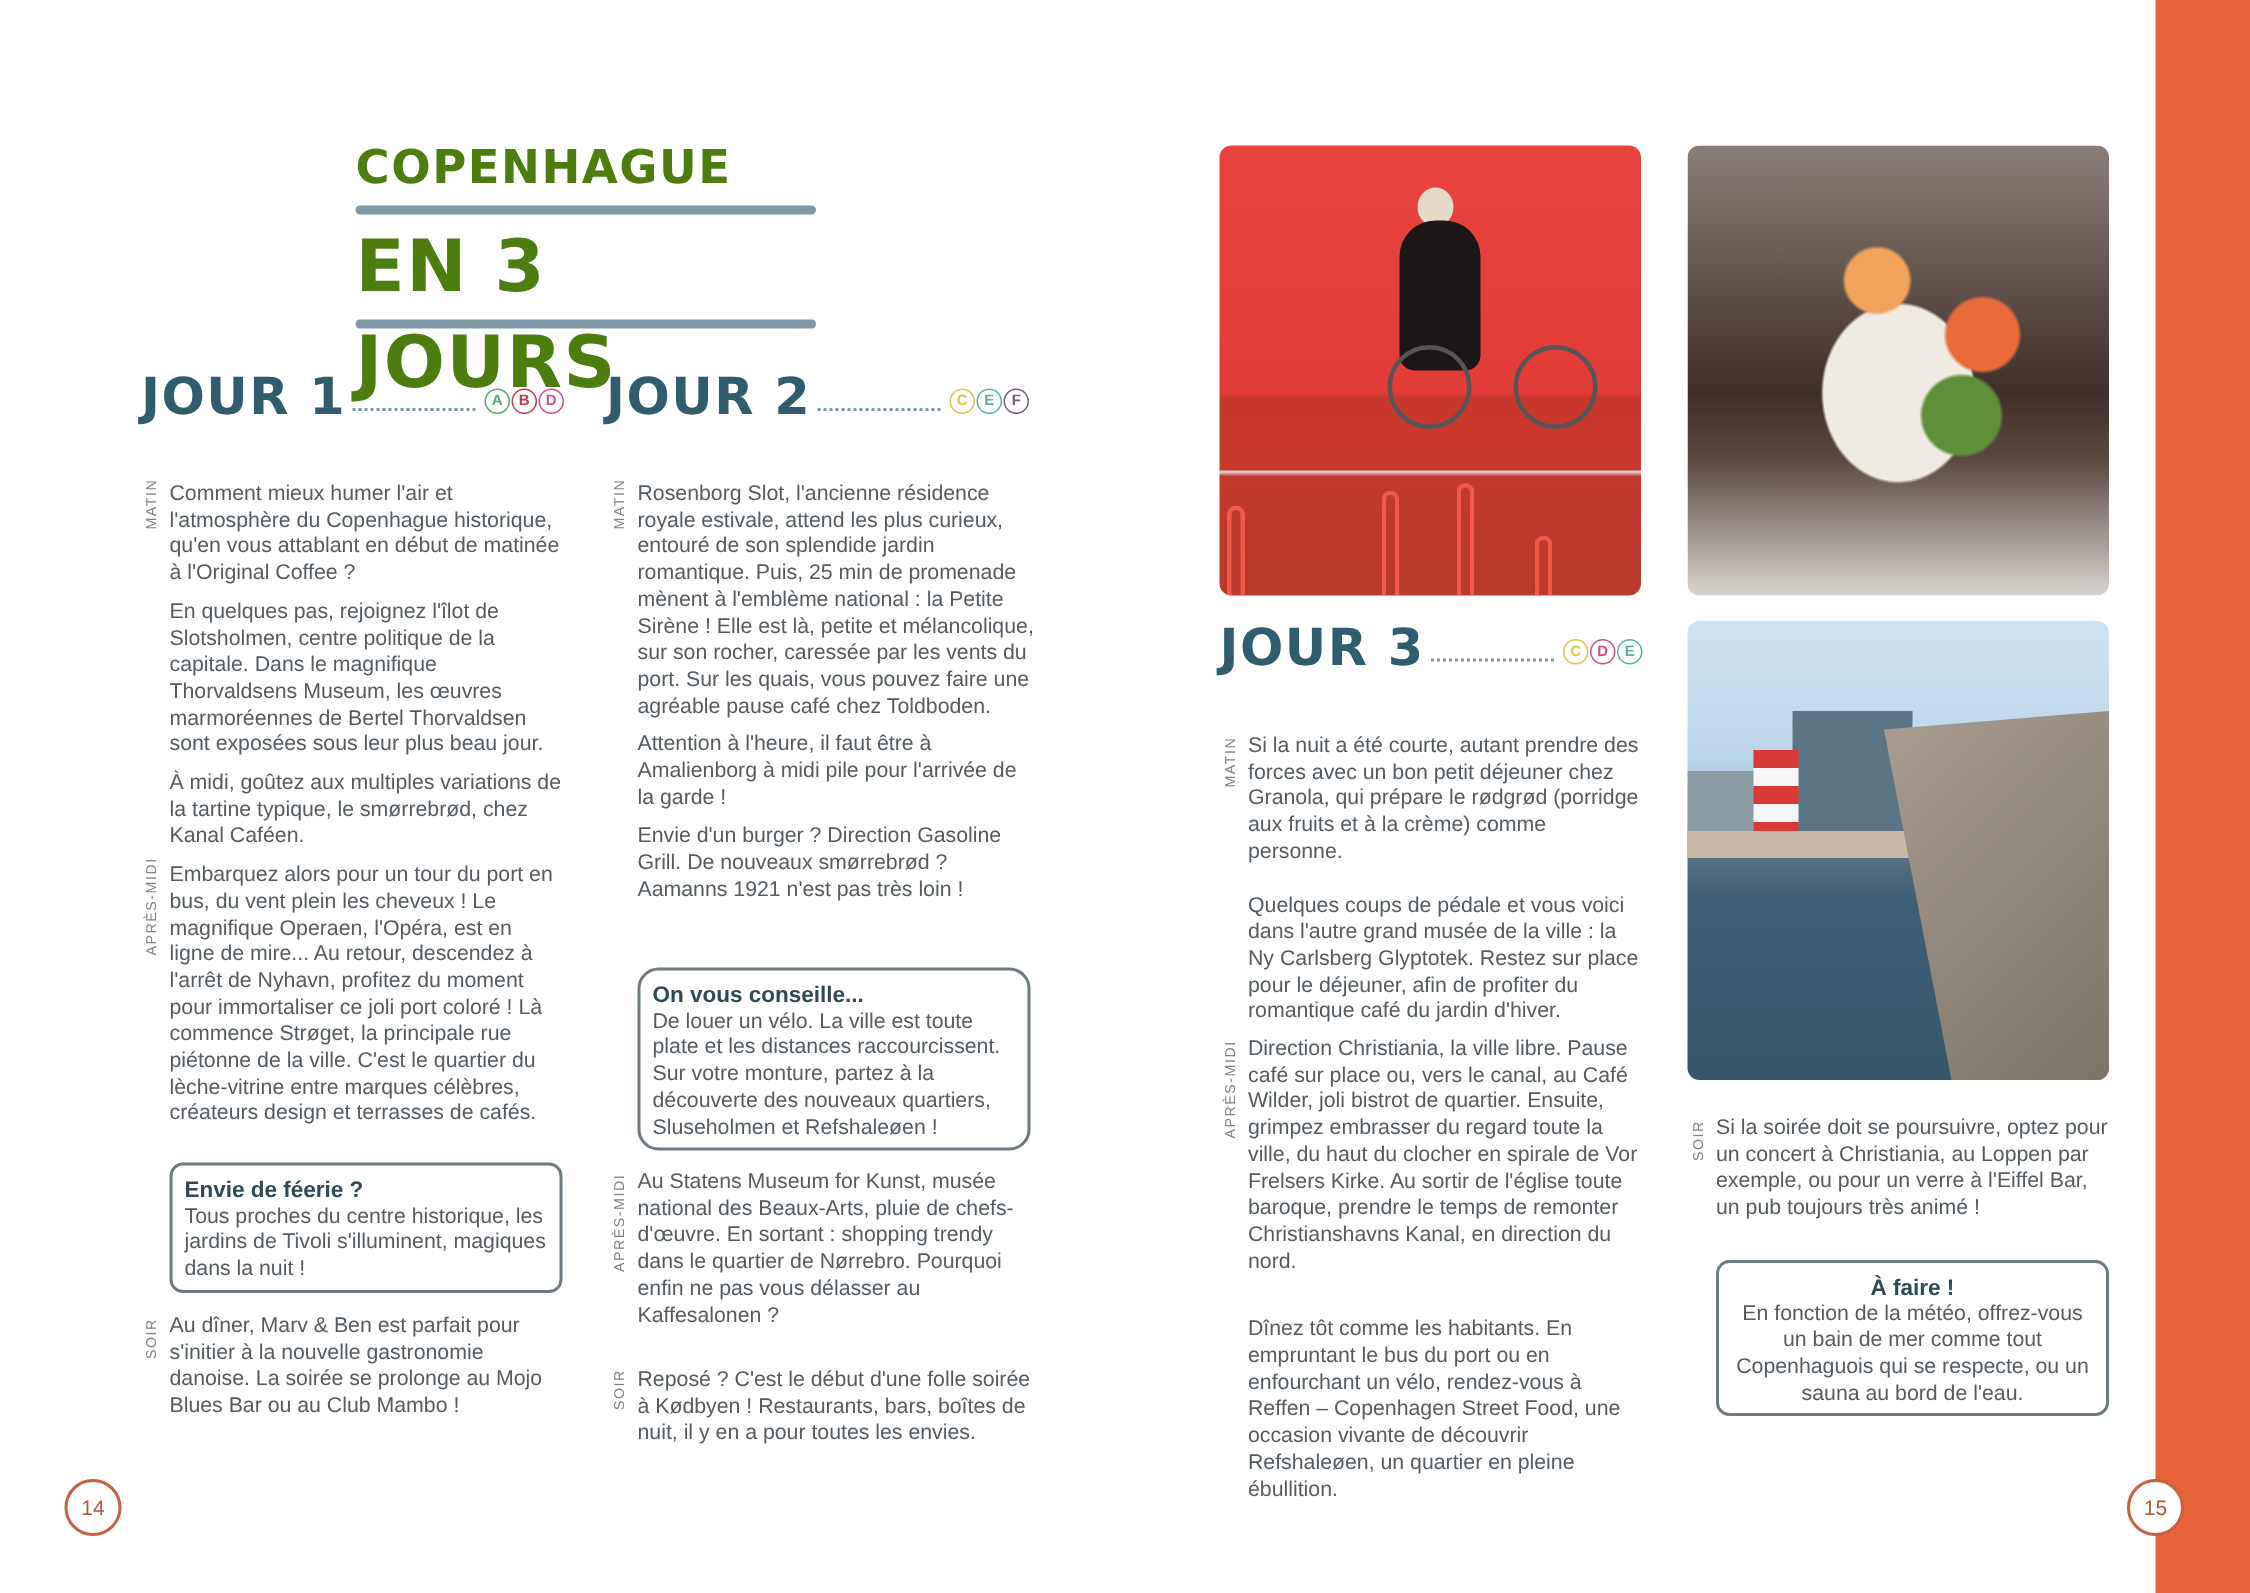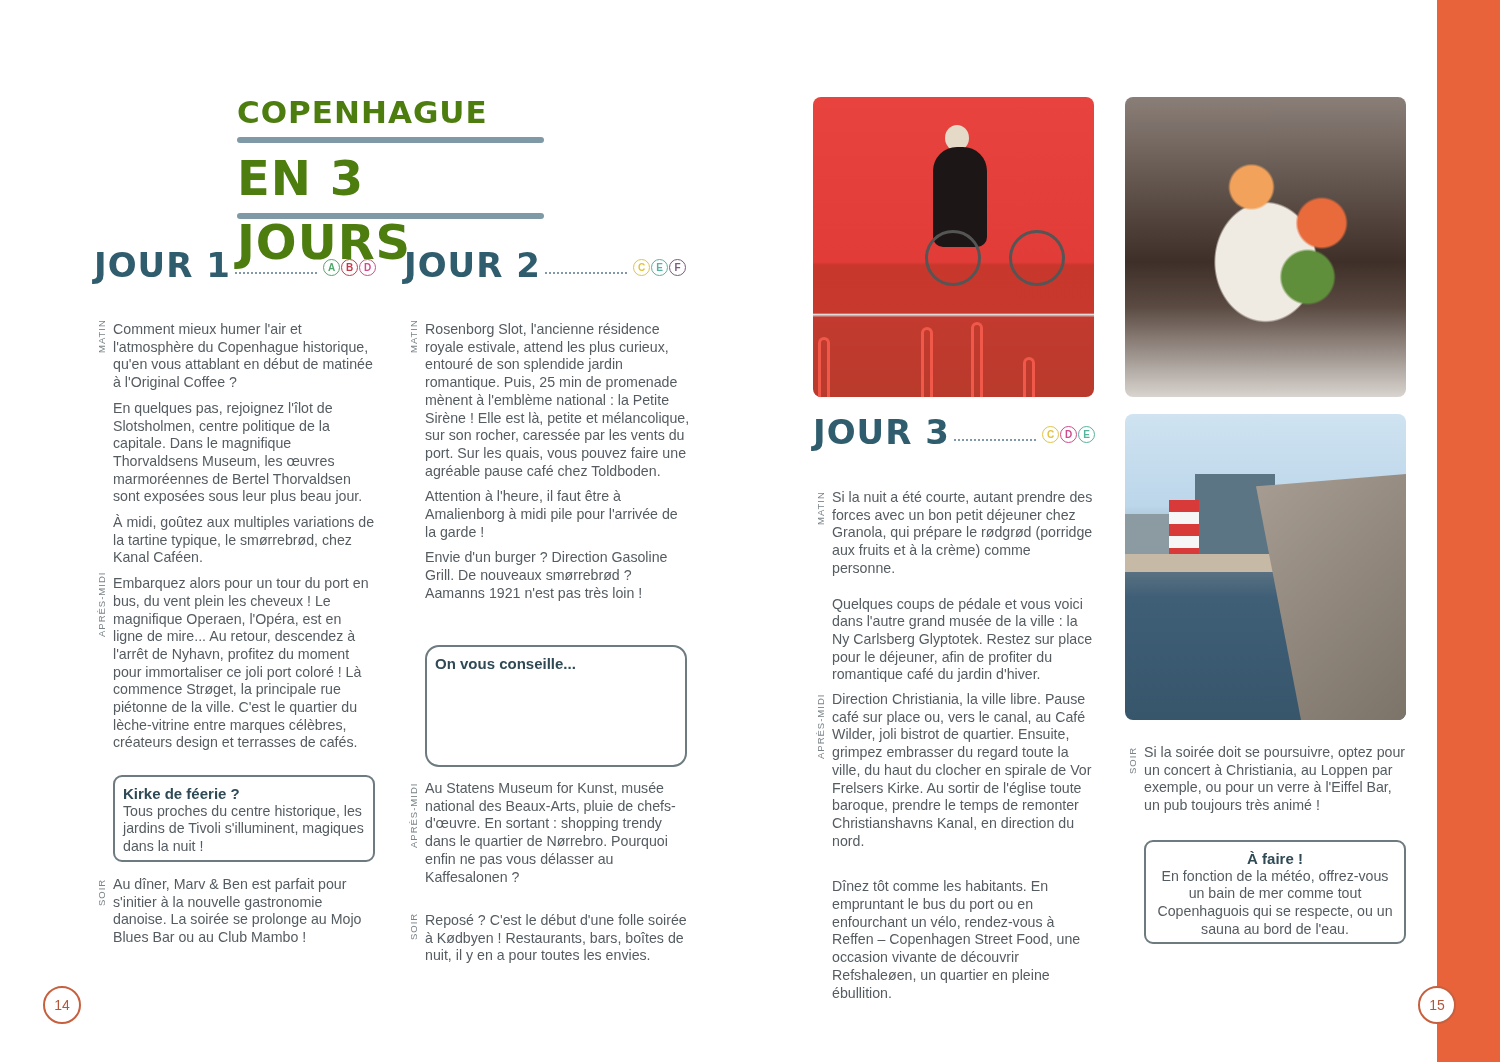--- a/index.html
+++ b/index.html
@@ -71,21 +71,21 @@
     <p class="p">En quelques pas, rejoignez l'îlot de Slotsholmen, centre politique de la capitale. Dans le magnifique Thorvaldsens Museum, les œuvres marmoréennes de Bertel Thorvaldsen sont exposées sous leur plus beau jour.</p>
     <p class="p">À midi, goûtez aux multiples variations de la tartine typique, le smørrebrød, chez Kanal Caféen.</p>
   </div>
   <div class="section">
     <span class="side-label" style="left:-20px; top:62px;">APRÈS-MIDI</span>
     <p class="p">Embarquez alors pour un tour du port en bus, du vent plein les cheveux ! Le magnifique Operaen, l'Opéra, est en ligne de mire... Au retour, descendez à l'arrêt de Nyhavn, profitez du moment pour immortaliser ce joli port coloré ! Là commence Strøget, la principale rue piétonne de la ville. C'est le quartier du lèche-vitrine entre marques célèbres, créateurs design et terrasses de cafés.</p>
   </div>
 </div>
 
 <div class="tipbox" style="left:113px; top:775px; width:262px; height:87px;">
-  <div class="tip-title">Kirke de féerie ?</div>
+  <div class="tip-title">Envie de féerie ?</div>
   <div>Tous proches du centre historique, les jardins de Tivoli s'illuminent, magiques dans la nuit !</div>
 </div>
 
 <div class="col" style="left:113px; top:876px; width:262px;">
   <span class="side-label" style="left:-20px; top:30px;">SOIR</span>
   <p class="p">Au dîner, Marv &amp; Ben est parfait pour s'initier à la nouvelle gastronomie danoise. La soirée se prolonge au Mojo Blues Bar ou au Club Mambo !</p>
 </div>
 
 <div class="day-head" style="left:404px; top:250px; width:282px;">
   <span class="day-title">JOUR 2</span>
@@ -101,20 +101,21 @@
   <div class="section">
     <span class="side-label" style="left:-20px; top:32px;">MATIN</span>
     <p class="p">Rosenborg Slot, l'ancienne résidence royale estivale, attend les plus curieux, entouré de son splendide jardin romantique. Puis, 25 min de promenade mènent à l'emblème national : la Petite Sirène ! Elle est là, petite et mélancolique, sur son rocher, caressée par les vents du port. Sur les quais, vous pouvez faire une agréable pause café chez Toldboden.</p>
     <p class="p">Attention à l'heure, il faut être à Amalienborg à midi pile pour l'arrivée de la garde !</p>
     <p class="p">Envie d'un burger ? Direction Gasoline Grill. De nouveaux smørrebrød ? Aamanns 1921 n'est pas très loin !</p>
   </div>
 </div>
 
 <div class="tipbox" style="left:425px; top:645px; width:262px; height:122px;border-radius:14px;">
   <div class="tip-title">On vous conseille...</div>
+  <div>De louer un vélo. La ville est toute plate et les distances raccourcissent. Sur votre monture, partez à la découverte des nouveaux quartiers, Sluseholmen et Refshaleøen !</div>
 </div>
 
 <div class="col" style="left:425px; top:780px; width:265px;">
   <span class="side-label" style="left:-20px; top:68px;">APRÈS-MIDI</span>
   <p class="p">Au Statens Museum for Kunst, musée national des Beaux-Arts, pluie de chefs-d'œuvre. En sortant : shopping trendy dans le quartier de Nørrebro. Pourquoi enfin ne pas vous délasser au Kaffesalonen ?</p>
 </div>
 
 <div class="col" style="left:425px; top:912px; width:265px;">
   <span class="side-label" style="left:-20px; top:28px;">SOIR</span>
   <p class="p">Reposé ? C'est le début d'une folle soirée à Kødbyen ! Restaurants, bars, boîtes de nuit, il y en a pour toutes les envies.</p>

